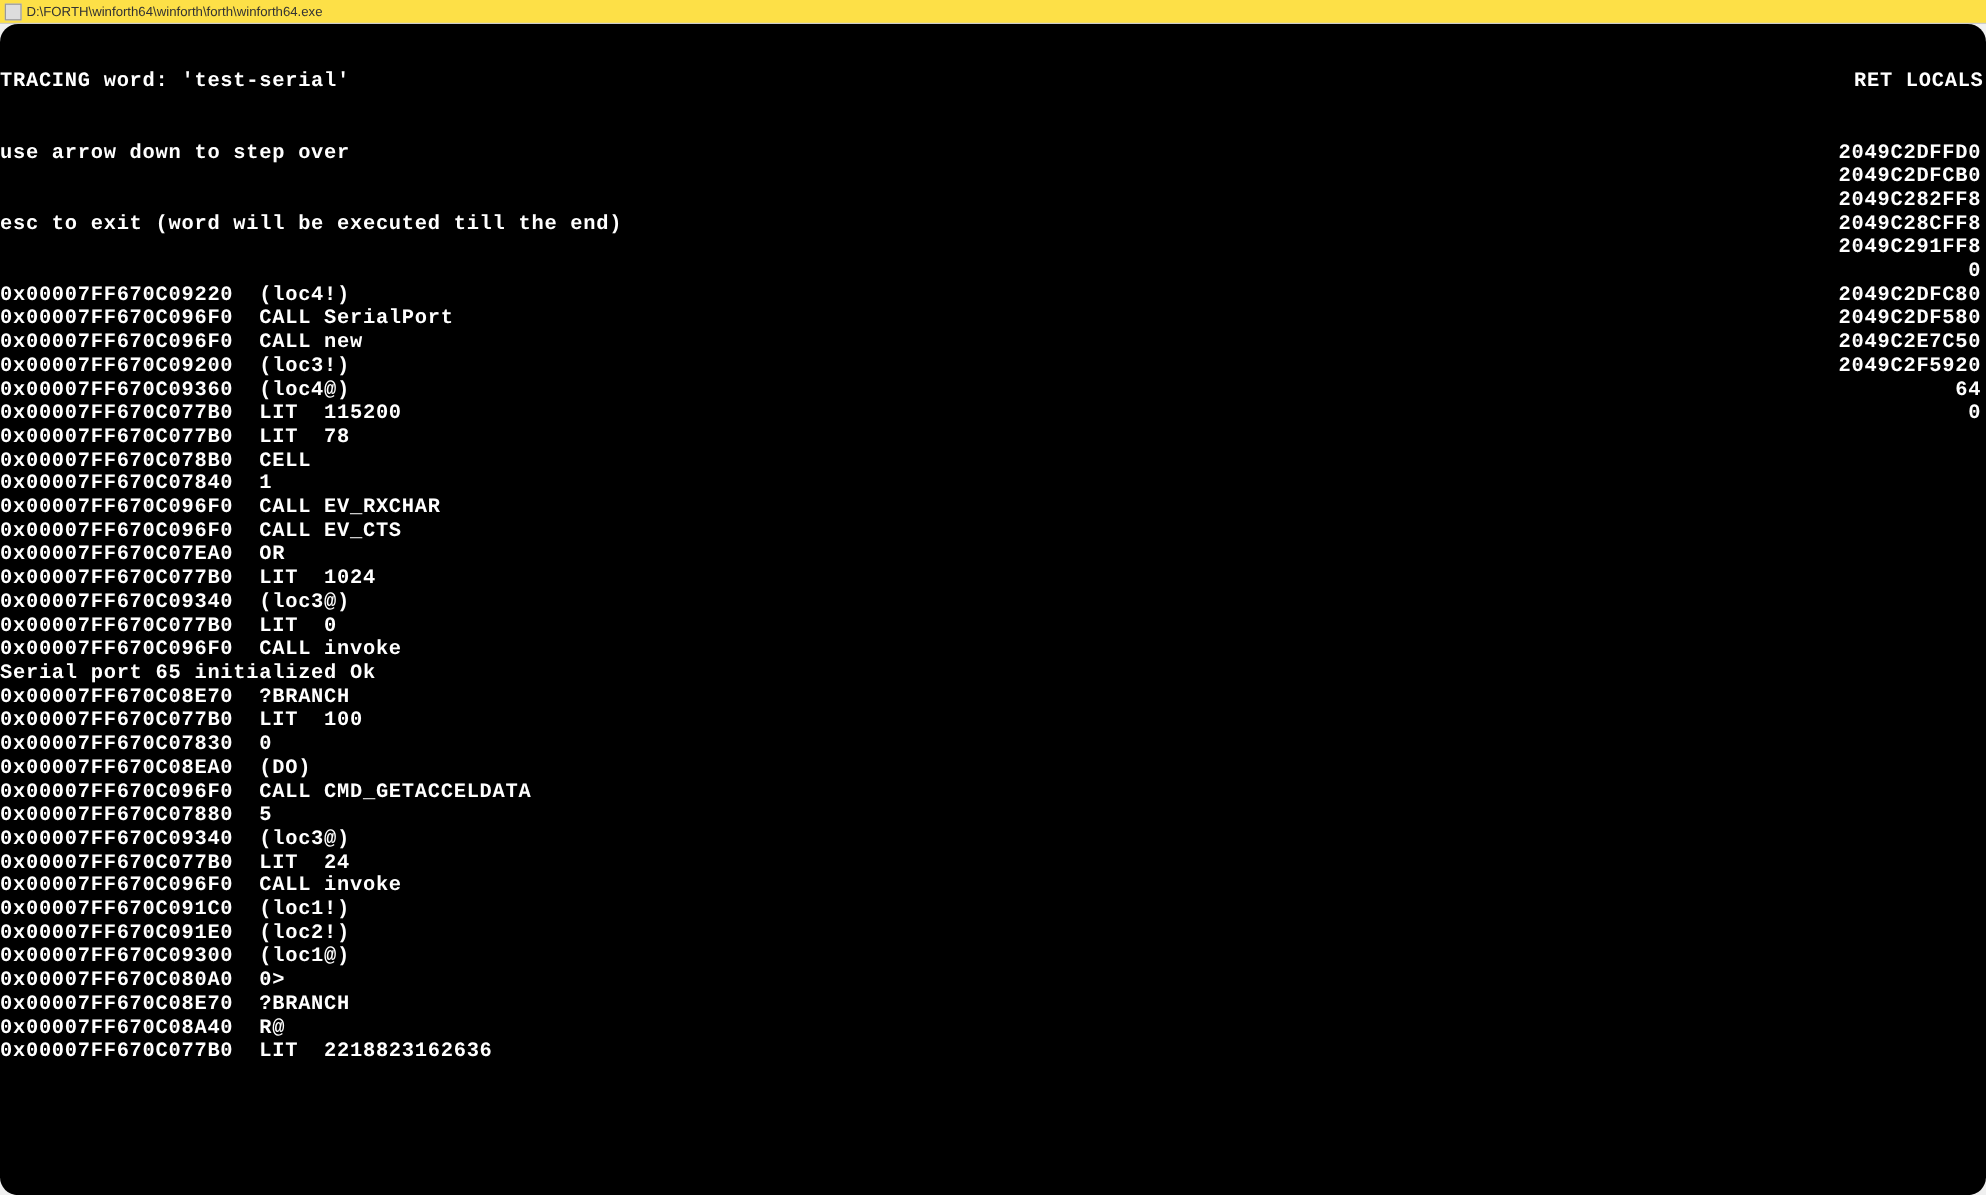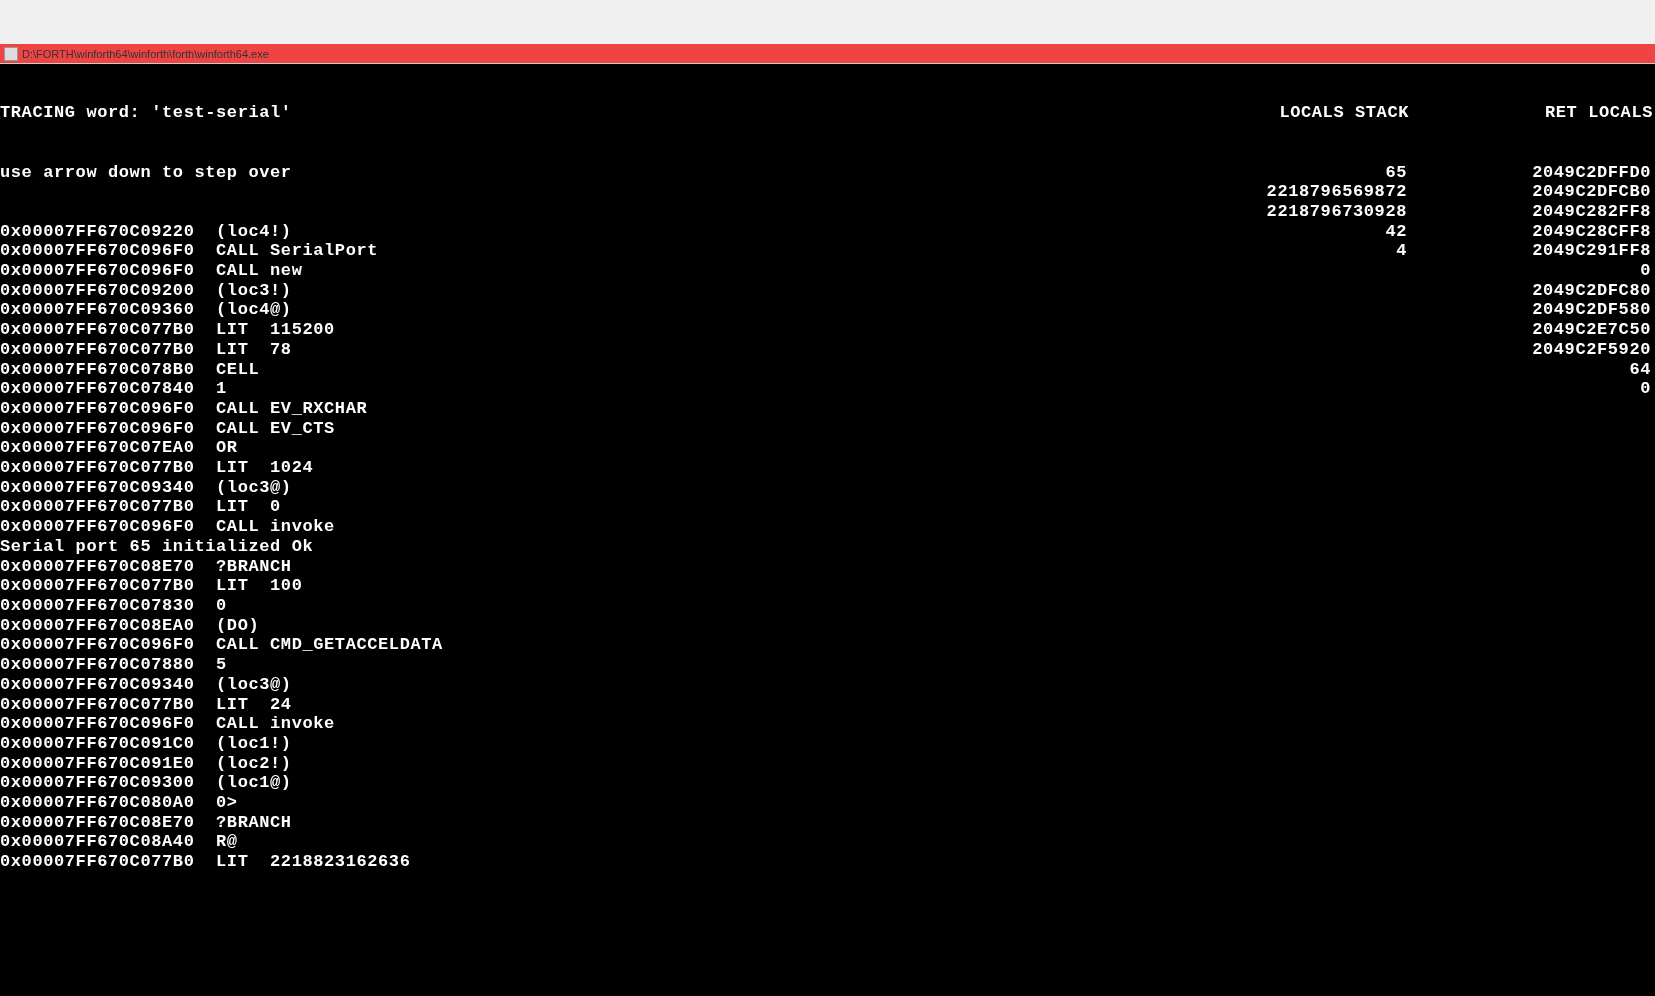--- a/index.html
+++ b/index.html
@@ -4,29 +4,28 @@
 <style>
   * { margin: 0; padding: 0; box-sizing: border-box; }
   body {
     background: #f0f0f0;
     font-family: 'Segoe UI', Tahoma, sans-serif;
     width: 1655px;
     height: 996px;
     overflow: hidden;
   }
   .titlebar {
-    background: #ef4444;
+    background: #fde047;
     height: 20px;
     display: flex;
     align-items: center;
     padding: 0 4px;
     border-bottom: 1px solid #ccc;
     font-size: 11px;
     color: #333;
-    margin-top: 44px;
   }
   .titlebar-icon {
     width: 14px;
     height: 14px;
     margin-right: 4px;
     background: #ddd;
     border: 1px solid #999;
   }
   .console {
     background: #000000;
@@ -34,20 +33,21 @@
     font-family: Consolas, 'Courier New', monospace;
     font-size: 17px;
     line-height: 19.7px;
     font-weight: 550;
     letter-spacing: 0.6px;
     white-space: pre;
     padding: 0;
     height: calc(100% - 20px);
     width: 100%;
     position: relative;
+    border-radius: 15px;
   }
   .left-pane {
     position: absolute;
     left: 0;
     top: 0;
   }
   .stack-col {
     text-align: right;
   }
   .arith { position: absolute; left: 790px; top: 0; }
@@ -61,26 +61,23 @@
 
 <div class="titlebar">
   <div class="titlebar-icon"></div>
   <span>D:\FORTH\winforth64\winforth\forth\winforth64.exe</span>
 </div>
 
 <div class="console">
   <div class="left-pane">
     <div>TRACING word: 'test-serial'</div>
     <div>use arrow down to step over</div>
+    <div>esc to exit (word will be executed till the end)</div>
     <div id="trace-lines"><div>0x00007FF670C09220  (loc4!)</div><div>0x00007FF670C096F0  CALL SerialPort</div><div>0x00007FF670C096F0  CALL new</div><div>0x00007FF670C09200  (loc3!)</div><div>0x00007FF670C09360  (loc4@)</div><div>0x00007FF670C077B0  LIT  115200</div><div>0x00007FF670C077B0  LIT  78</div><div>0x00007FF670C078B0  CELL</div><div>0x00007FF670C07840  1</div><div>0x00007FF670C096F0  CALL EV_RXCHAR</div><div>0x00007FF670C096F0  CALL EV_CTS</div><div>0x00007FF670C07EA0  OR</div><div>0x00007FF670C077B0  LIT  1024</div><div>0x00007FF670C09340  (loc3@)</div><div>0x00007FF670C077B0  LIT  0</div><div>0x00007FF670C096F0  CALL invoke</div><div>Serial port 65 initialized Ok</div><div>0x00007FF670C08E70  ?BRANCH</div><div>0x00007FF670C077B0  LIT  100</div><div>0x00007FF670C07830  0</div><div>0x00007FF670C08EA0  (DO)</div><div>0x00007FF670C096F0  CALL CMD_GETACCELDATA</div><div>0x00007FF670C07880  5</div><div>0x00007FF670C09340  (loc3@)</div><div>0x00007FF670C077B0  LIT  24</div><div>0x00007FF670C096F0  CALL invoke</div><div>0x00007FF670C091C0  (loc1!)</div><div>0x00007FF670C091E0  (loc2!)</div><div>0x00007FF670C09300  (loc1@)</div><div>0x00007FF670C080A0  0&gt;</div><div>0x00007FF670C08E70  ?BRANCH</div><div>0x00007FF670C08A40  R@</div><div>0x00007FF670C077B0  LIT  2218823162636</div></div>
     
     
   </div>
 
-  <div class="locals stack-col">
-    <div>LOCALS STACK</div>
-    <div id="locals-values"><div>65</div><div>2218796569872</div><div>2218796730928</div><div>42</div><div>4</div></div>
-  </div>
   <div class="ret stack-col">
     <div>RET LOCALS</div>
     <div id="ret-values"><div>2049C2DFFD0</div><div>2049C2DFCB0</div><div>2049C282FF8</div><div>2049C28CFF8</div><div>2049C291FF8</div><div>0</div><div>2049C2DFC80</div><div>2049C2DF580</div><div>2049C2E7C50</div><div>2049C2F5920</div><div>64</div><div>0</div></div>
   </div>
 </div>
 
 </body></html>

